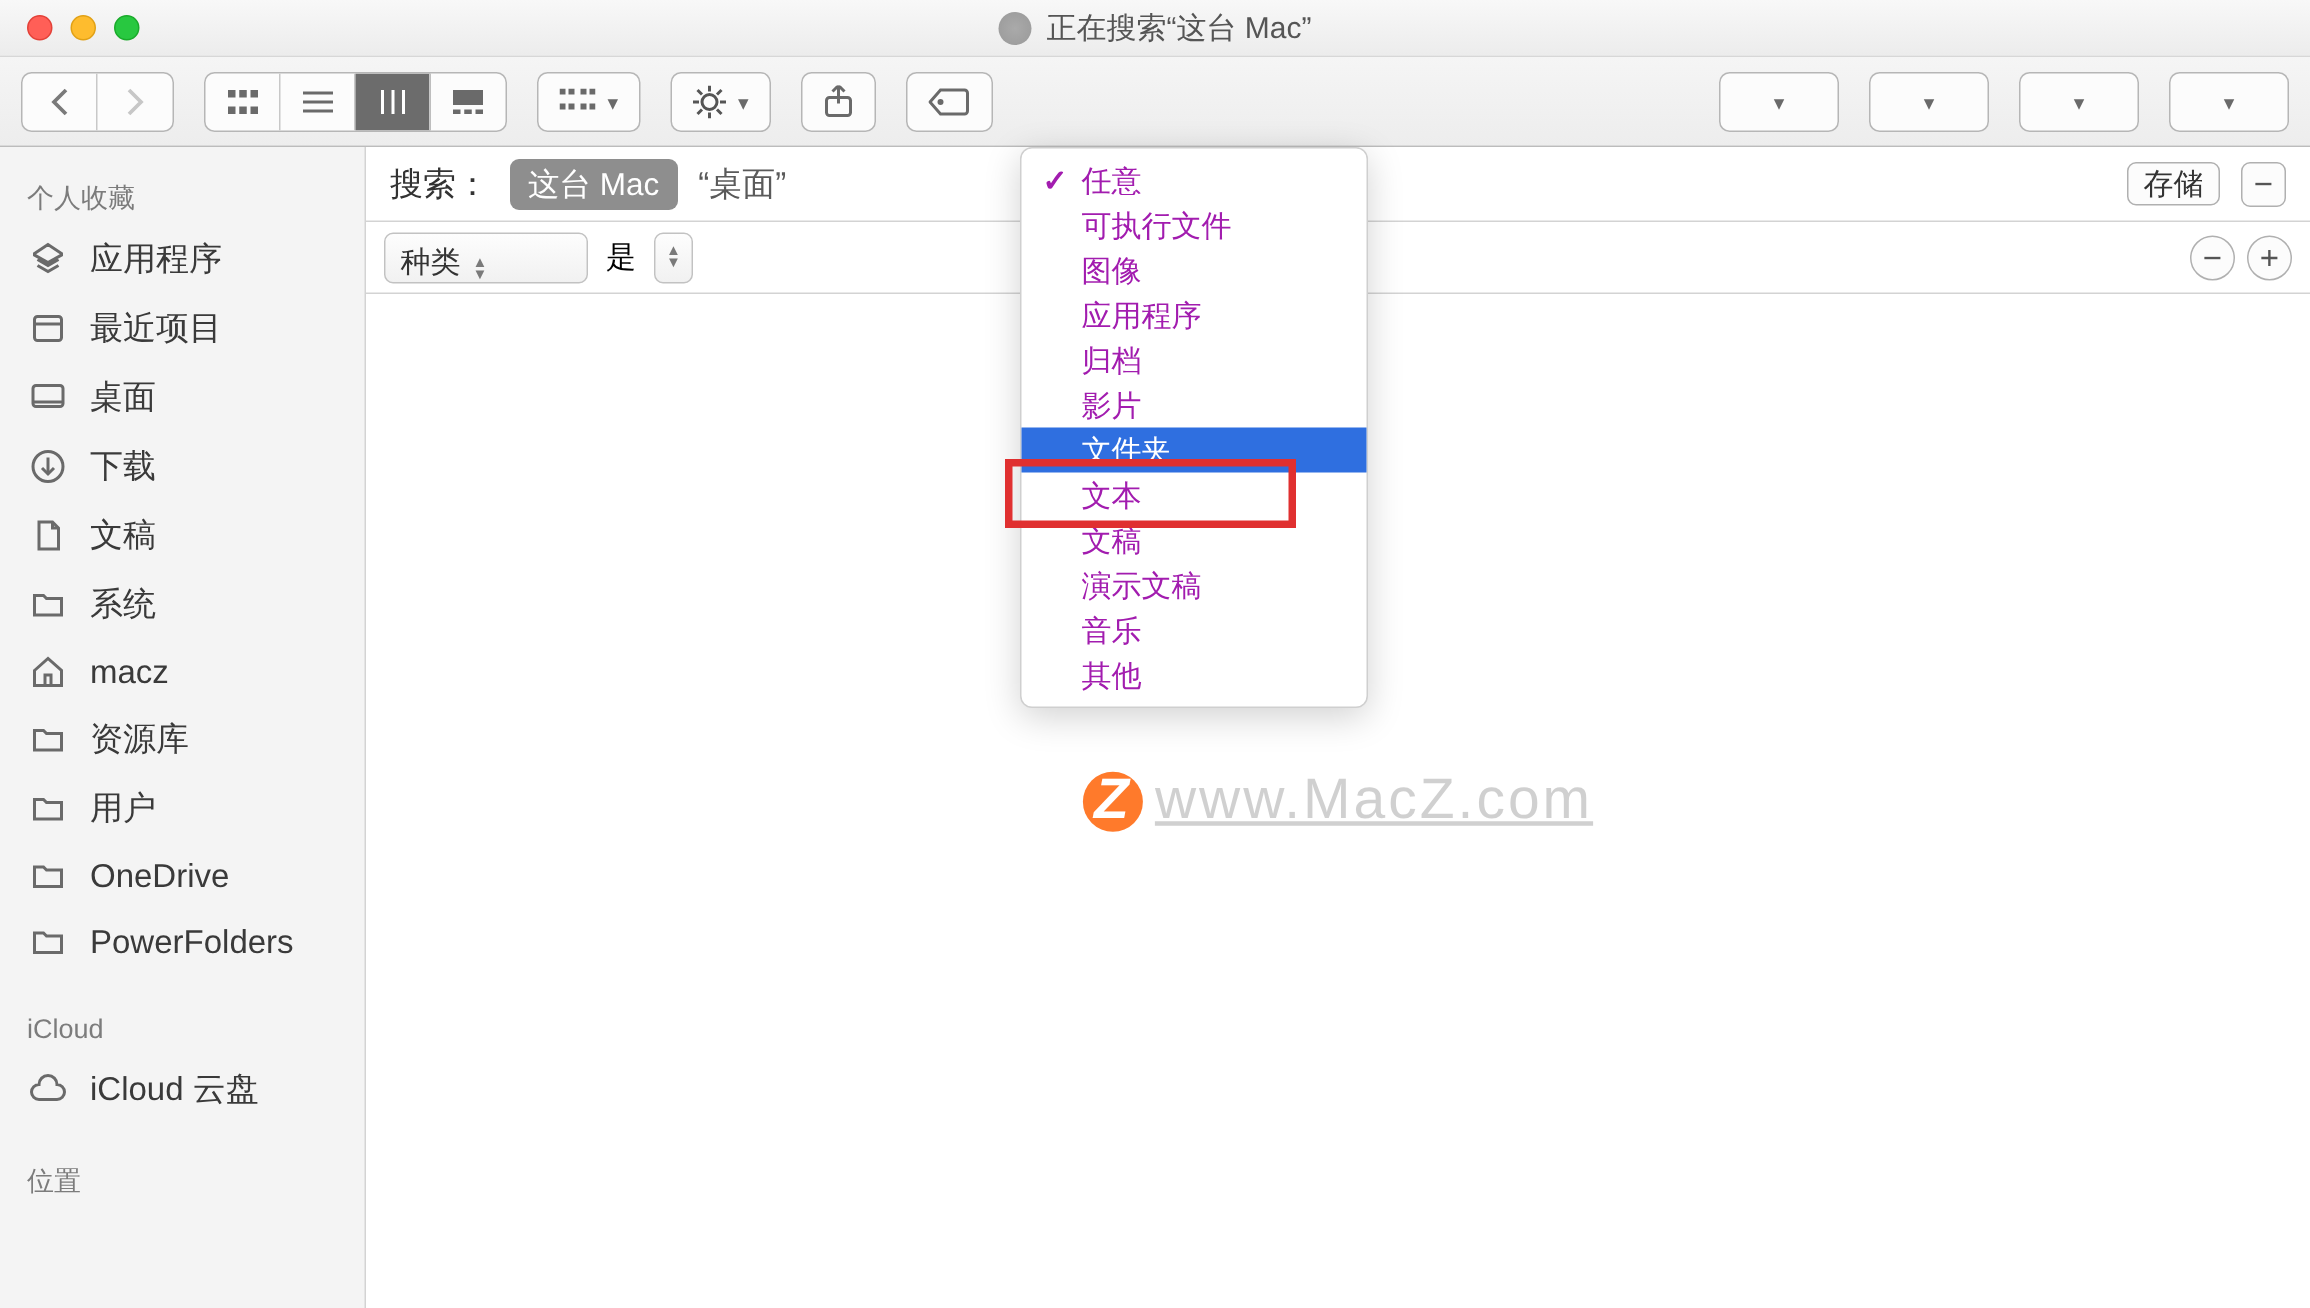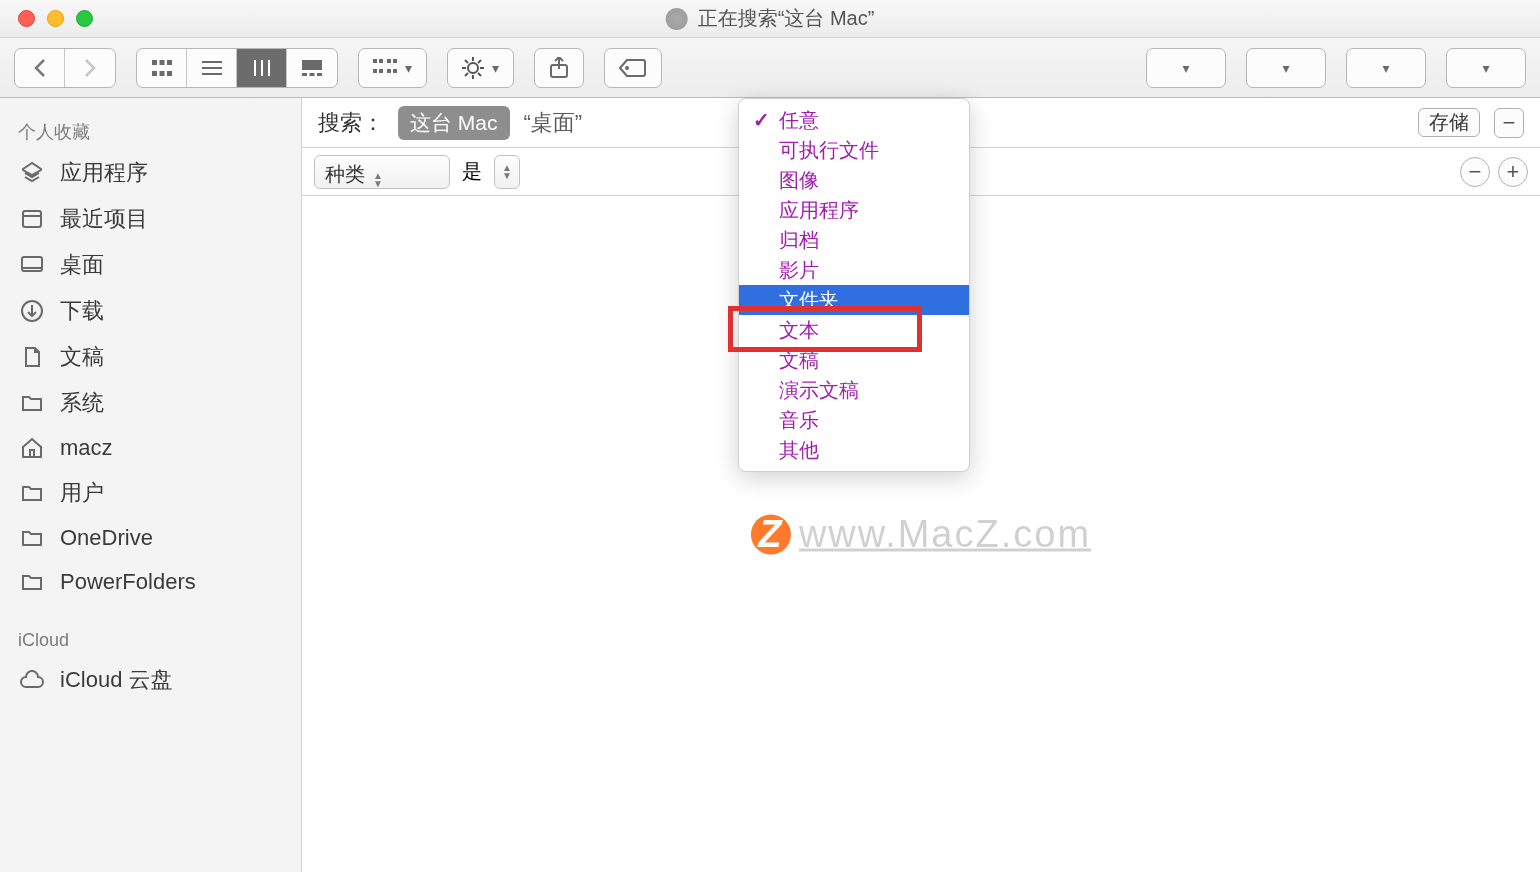--- a/index.html
+++ b/index.html
@@ -22,21 +22,21 @@
 .seg-btn:last-child { border-right: none; }
 .seg-btn.active { background: #6c6c6c; color: #fff; }
 .tb-btn { border: 1px solid #b6b6b6; border-radius: 7px; height: 40px; background: #fcfcfc; display: flex; align-items: center; justify-content: center; color: #5a5a5a; padding: 0 14px; gap: 8px; }
 .flex-spacer { flex: 1; }
 .search-box { width: 232px; height: 42px; border: 4px solid #7ca9d6; border-radius: 8px; display: flex; align-items: center; padding: 0 10px; gap: 8px; background: #fff; }
 .search-box input { border: none; outline: none; font-size: 19px; width: 100%; }
 .search-box input::placeholder { color: #bfbfbf; }
 
 
 .body { display: flex; height: calc(100% - 98px); }
-.sidebar { width: 302px; background: #f4f4f4; border-right: 1px solid #d3d3d3; padding-top: 14px; overflow: hidden; }
+.sidebar { width: 244px; background: #f4f4f4; border-right: 1px solid #d3d3d3; padding-top: 14px; overflow: hidden; }
 .sb-header { font-size: 18px; color: #7c7c7c; padding: 8px 18px 6px; }
 .sb-item { display: flex; align-items: center; gap: 14px; padding: 8px 18px; font-size: 22px; color: #3a3a3a; }
 .sb-icon { width: 28px; height: 28px; display: flex; align-items: center; justify-content: center; color: #6c6c6c; }
 
 .main { flex: 1; display: flex; flex-direction: column; position: relative; }
 .search-row { height: 50px; border-bottom: 1px solid #d3d3d3; display: flex; align-items: center; padding: 0 16px; gap: 14px; font-size: 22px; color: #333; background: #fff; }
 .scope-pill { background: #8e8e8e; color: #fff; border-radius: 6px; padding: 3px 12px; font-size: 21px; }
 .scope-other { color: #5a5a5a; }
 .search-row .spacer { flex: 1; }
 .save-btn { border: 1px solid #b0b0b0; border-radius: 6px; padding: 0 10px; background: #fcfcfc; font-size: 20px; }
@@ -263,20 +263,28 @@
           </svg>
         </span>
       <span>macz</span>
     </div>
     <div class="sb-item">
       <span class="sb-icon">
           <svg width="24" height="24" viewBox="0 0 24 24">
             <path d="M3 6 H9 L11 8 H21 V19 H3 Z" fill="none" stroke="#6a6a6a" stroke-width="2"></path>
           </svg>
         </span>
+      <span>资源库</span>
+    </div>
+    <div class="sb-item">
+      <span class="sb-icon">
+          <svg width="24" height="24" viewBox="0 0 24 24">
+            <path d="M3 6 H9 L11 8 H21 V19 H3 Z" fill="none" stroke="#6a6a6a" stroke-width="2"></path>
+          </svg>
+        </span>
       <span>用户</span>
     </div>
     <div class="sb-item">
       <span class="sb-icon">
           <svg width="24" height="24" viewBox="0 0 24 24">
             <path d="M3 6 H9 L11 8 H21 V19 H3 Z" fill="none" stroke="#6a6a6a" stroke-width="2"></path>
           </svg>
         </span>
       <span>OneDrive</span>
     </div>
@@ -292,20 +300,21 @@
     <div class="sb-header" style="margin-top:18px">iCloud</div>
     <div class="sb-item">
       <span class="sb-icon">
           <svg width="26" height="20" viewBox="0 0 26 20">
             <path d="M7 17 A5 5 0 0 1 7 7 A6 6 0 0 1 19 7 A5 5 0 0 1 19 17 Z" fill="none" stroke="#6a6a6a" stroke-width="2"></path>
           </svg>
         </span>
       <span>iCloud 云盘</span>
     </div>
 
+    <div class="sb-header" style="margin-top:18px">位置</div>
   </div>
 
   <div class="main">
     <div class="search-row">
       <span>搜索：</span>
       <span class="scope-pill">这台 Mac</span>
       <span class="scope-other">“桌面”</span>
       <span class="spacer"></span>
       <span class="save-btn">存储</span>
       <span class="minus-round">−</span>

